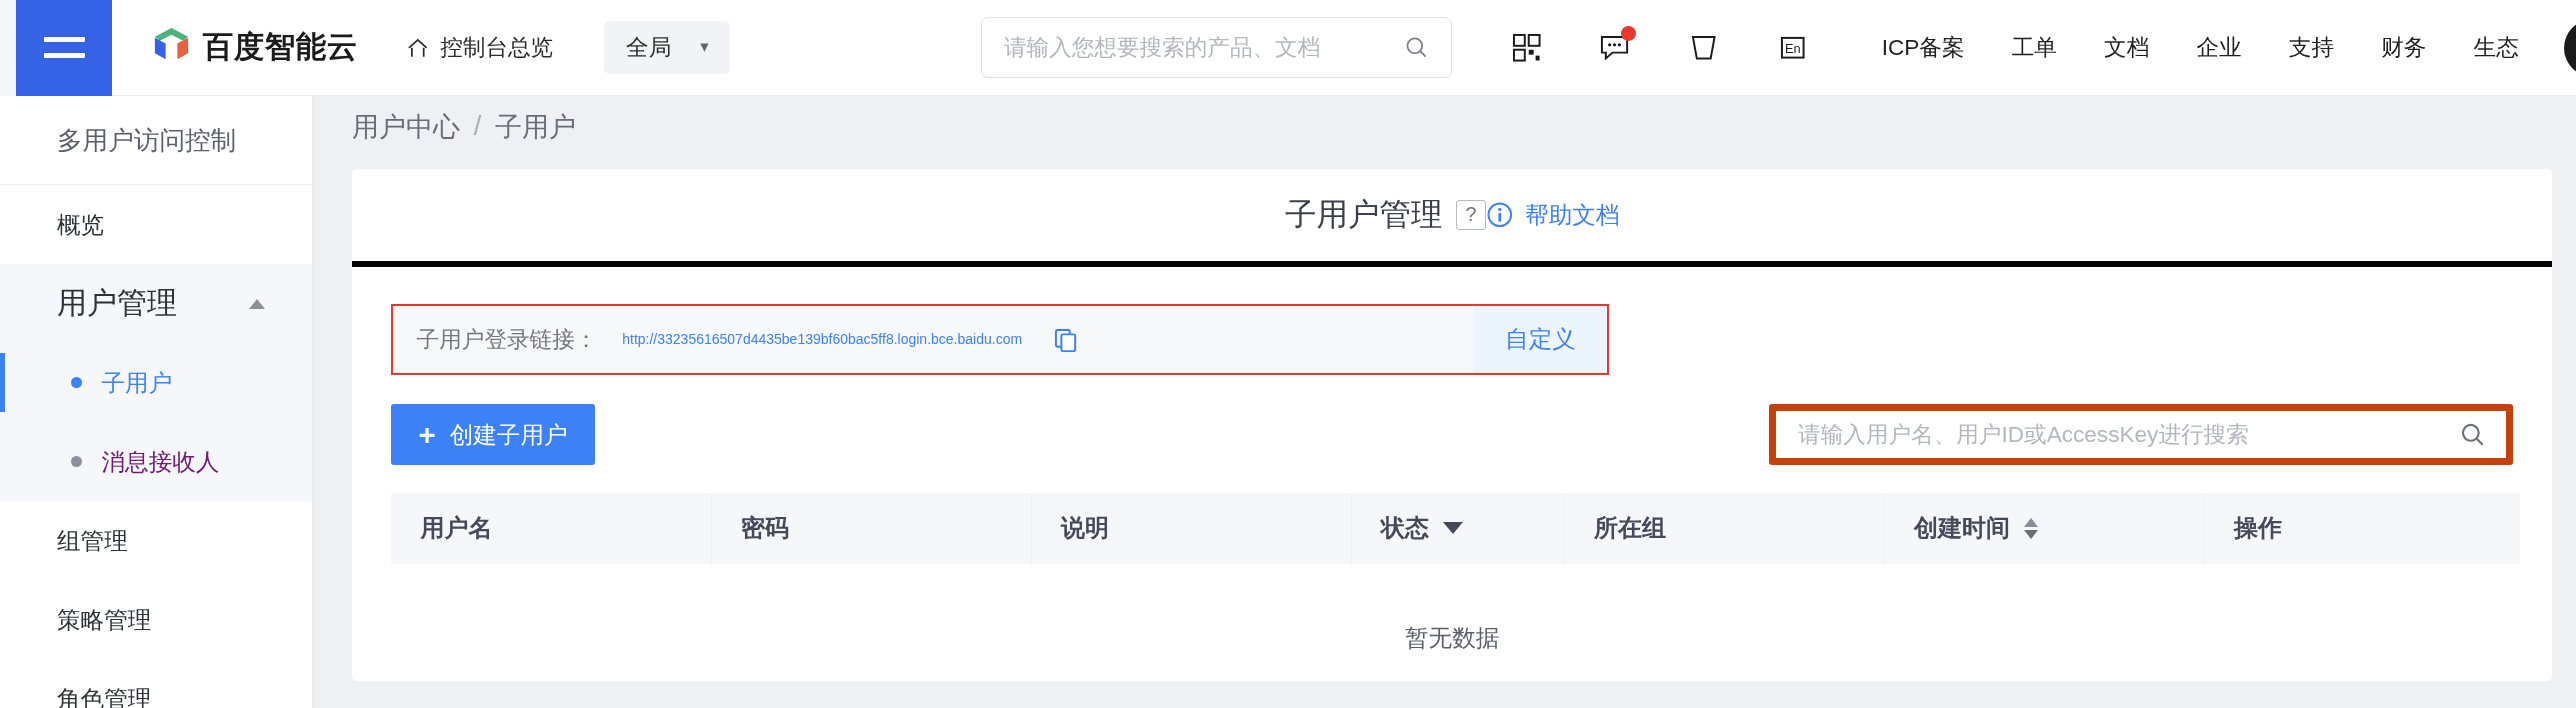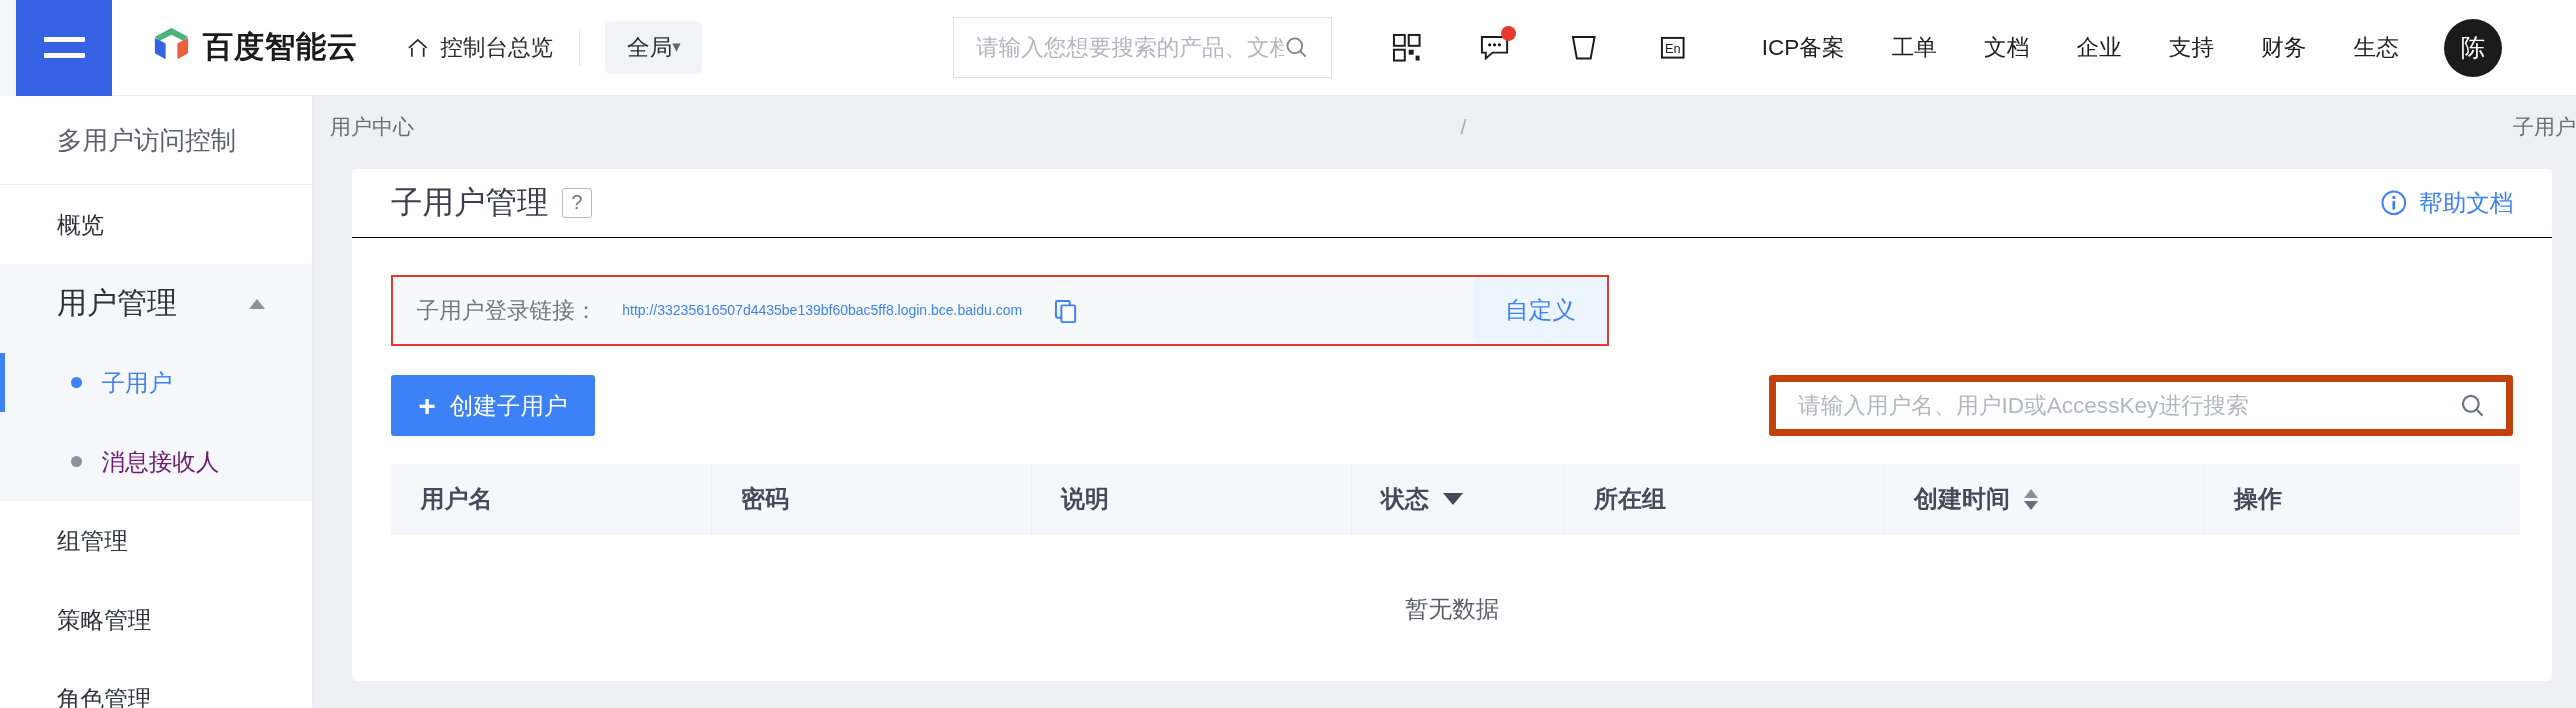--- a/index.html
+++ b/index.html
@@ -46,30 +46,30 @@
     display: flex; align-items: center; gap: 9.8px;
     margin-left: 47px; font-size: 22.6px; color: #2c2c2c;
     white-space: nowrap; cursor: pointer;
   }
 
   .hdr-divider {
     width: 1px; height: 37px; background: #e3e6ed; margin: 0 25.6px;
   }
 
   .region-select {
-    display: flex; align-items: center; gap: 0;
+    display: flex; align-items: center; gap: 29px;
     background: #f2f3f6; border-radius: 5.9px;
     padding: 10.8px 21.7px; font-size: 22.6px; color: #2c2c2c;
     cursor: pointer; white-space: nowrap;
   }
   .chev { font-size: 16.7px; color: #666; line-height: 1; }
 
   .searchwrap {
-    margin-left: 251px; width: 379px; height: 61px;
-    border: 1px solid #dfe2ea; border-radius: 0;
+    margin-left: 251px; width: 471px; height: 61px;
+    border: 1px solid #dfe2ea; border-radius: 7px;
     display: flex; align-items: center;
     padding: 0 21.7px; background: #fff; cursor: text; flex: 0 0 auto;
   }
   .searchwrap input {
     flex: 1; border: none; outline: none;
     font-size: 22.6px; color: #333; background: transparent;
     font-family: inherit;
   }
   .searchwrap input::placeholder { color: #b3b6bf; }
 
@@ -151,38 +151,38 @@
 
   
   .main {
     position: absolute; top: 96px; left: 313px;
     width: 2263px; height: 613px;
     background: #eef0f4;
     overflow: hidden;
   }
   .crumbs {
     height: 61px; display: flex; align-items: center;
-    padding-left: 17px; font-size: 21px; color: #686d78; justify-content: space-between;
+    padding-left: 39px; font-size: 27px; color: #686d78;
   }
   .crumbs .sep { margin: 0 13.8px; color: #a8acb5; }
   .crumbs .c-link { cursor: pointer; }
   .crumbs .c-cur { color: #686d78; }
 
   .card {
     margin: 11.8px 23.6px 0 39px;
     background: #ffffff;
     border-radius: 4.9px;
     height: 512px;
     position: relative;
   }
   .card-head {
-    height: 69px; display: flex; align-items: center;
-    justify-content: space-between;
+    height: 98px; display: flex; align-items: center;
+    justify-content: center;
     padding: 0 39px 0 39px;
-    border-bottom: 1px solid #000000;
+    border-bottom: 6px solid #000000;
   }
   .card-title {
     display: flex; align-items: center; gap: 13.8px;
     font-size: 31.5px; color: #3a3f4a;
   }
   .qbox {
     width: 29.5px; height: 29.5px;
     border: 1px solid #b5b9c2; border-radius: 3px;
     display: flex; align-items: center; justify-content: center;
     font-size: 19.7px; color: #6d727d; cursor: pointer;

